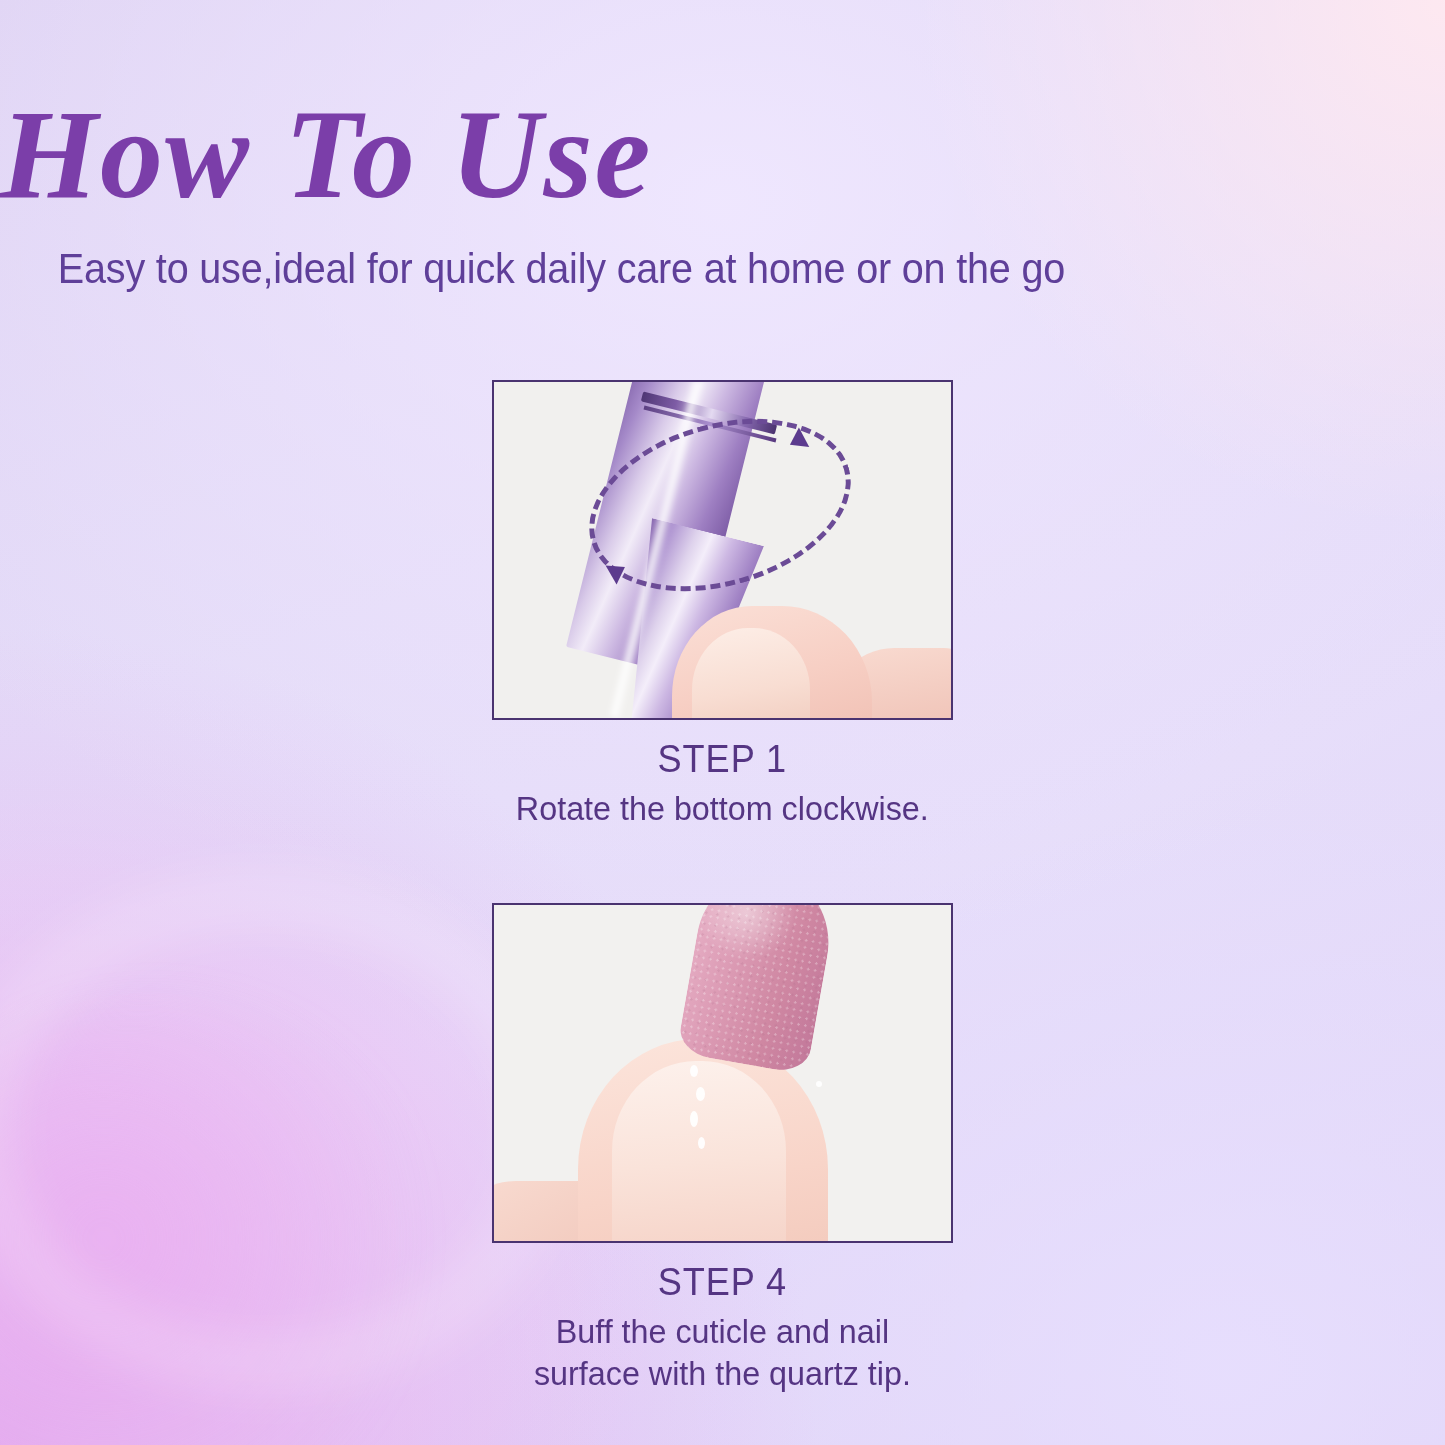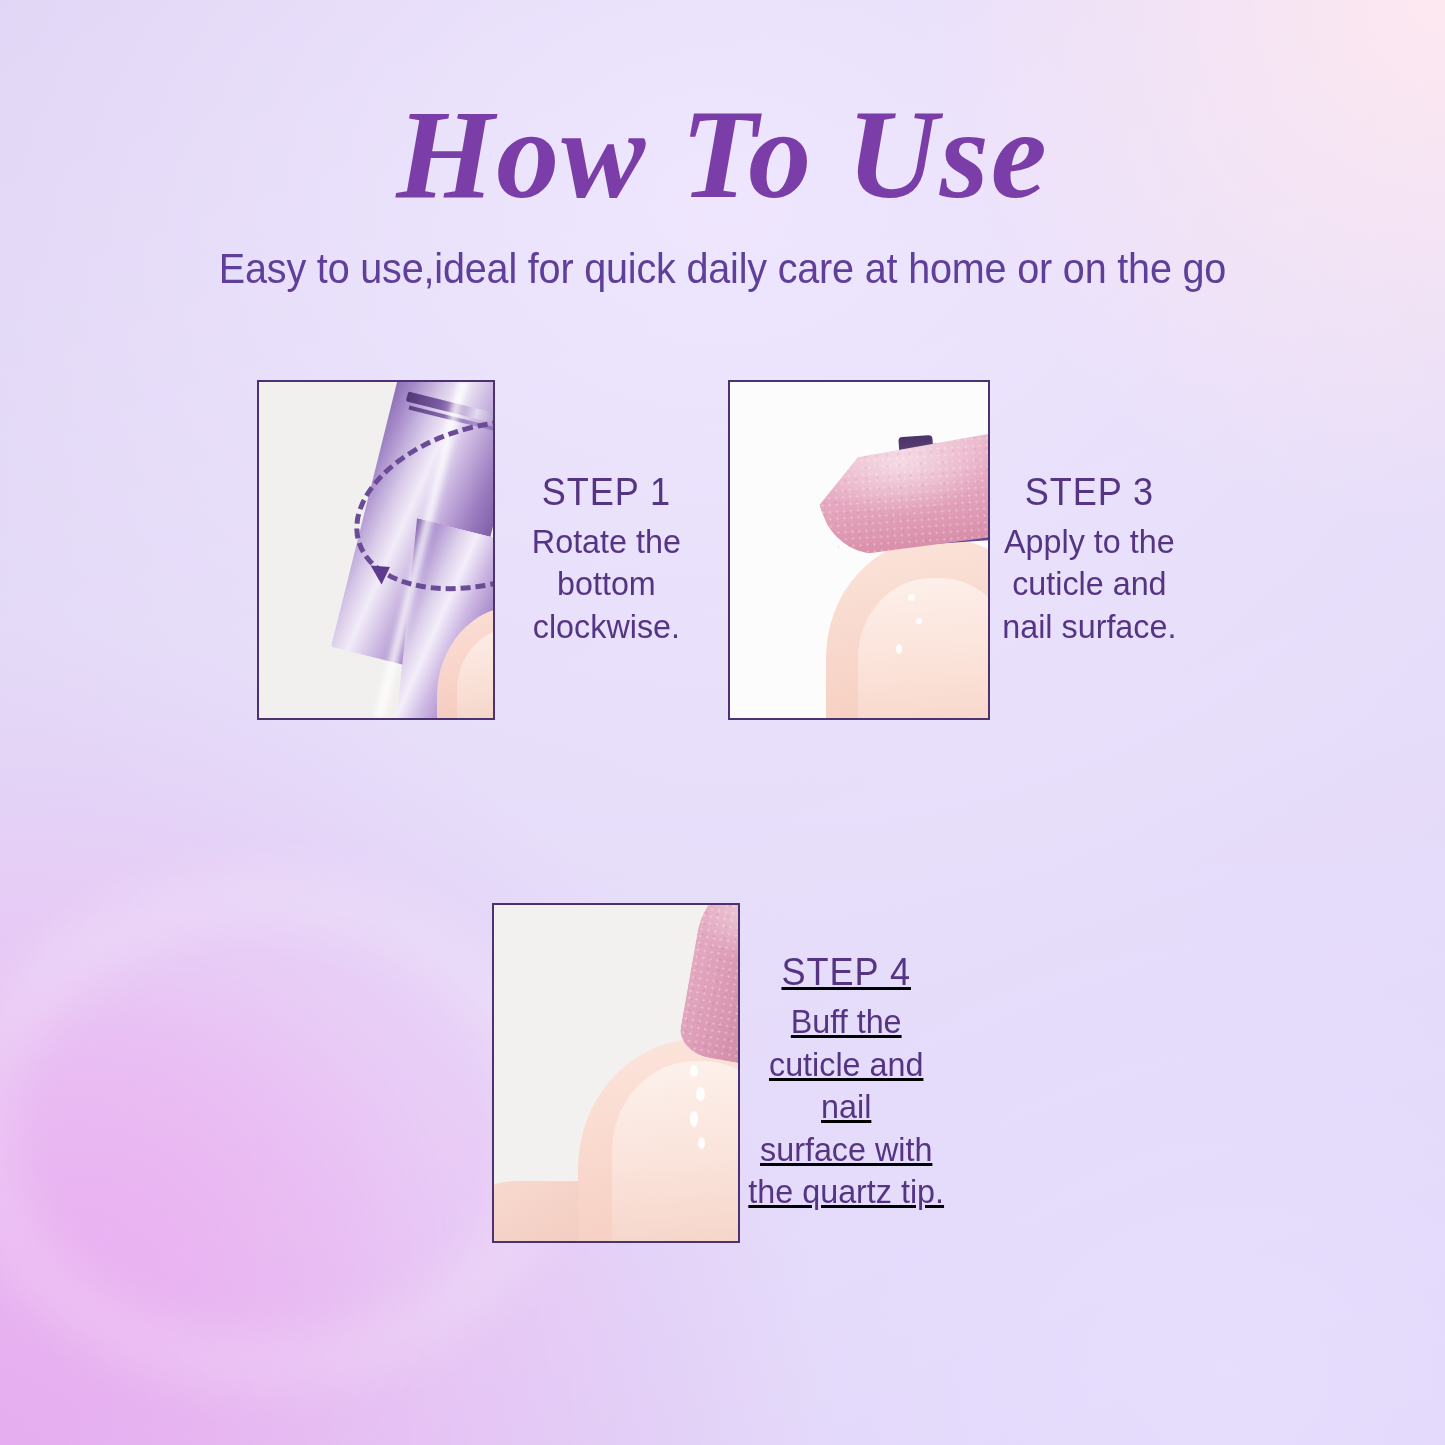--- a/index.html
+++ b/index.html
@@ -46,21 +46,20 @@
 
   
   #page {
     position: absolute;
     inset: 0;
   }
 
   #header {
     position: absolute;
     top: 0; left: 0; right: 0;
-    text-align: center;
   }
   #title {
     margin: 0;
     padding-top: 92px;
     font-family: "Liberation Serif", "DejaVu Serif", serif;
     font-style: italic;
     font-weight: 700;
     font-size: 126px;
     line-height: 1.0;
     letter-spacing: 2px;
@@ -78,25 +77,26 @@
   }
 
   
   .row {
     position: absolute;
     display: flex;
     justify-content: center;
     gap: 10px;
   }
   #row-1 { top: 380px; left: 22px; width: 1401px; }
-  #row-2 { top: 903px; left: 256px; width: 932px; text-decoration: underline; }
+  #row-2 { top: 903px; left: 256px; width: 932px; }
 
   .step-card {
     width: 461px;
     display: flex;
+    flex-direction: column;
     align-items: center;
   }
   #row-2 .step-card { width: 461px; }
 
   .photo-frame {
     width: 461px;
     height: 340px;
     box-sizing: border-box;
     border: 2px solid #4a3370;
     background: #eeedeb;
@@ -456,41 +456,20 @@
         <div class="rot-arrow a1"></div>
         <div class="rot-arrow a2"></div>
       </div>
       <div class="caption-block">
         <div class="step-label">STEP 1</div>
         <div class="step-desc">Rotate the bottom clockwise.</div>
       </div>
     </div>
 
 
-    <div class="step-card">
-      <div class="photo-frame">
-        <div class="ph3-bg"></div>
-        <div class="finger-3"></div>
-        <div class="nail-3"></div>
-        <div class="oil-drop" style="left:178px; top:212px; width:7px; height:7px;"></div>
-        <div class="oil-drop" style="left:186px; top:236px; width:6px; height:6px;"></div>
-        <div class="oil-drop" style="left:166px; top:262px; width:6px; height:10px;"></div>
-        <div class="oil-drop" style="left:296px; top:226px; width:6px; height:6px;"></div>
-        <div class="oil-drop" style="left:300px; top:296px; width:6px; height:9px;"></div>
-        <div class="barrel-3"></div>
-        <div class="collar-3"></div>
-        <div class="quartz-3"></div>
-        <div class="quartz-3-grain"></div>
-      </div>
-      <div class="caption-block">
-        <div class="step-label">STEP 3</div>
-        <div class="step-desc">Apply to the cuticle and
-nail surface.</div>
-      </div>
-    </div>
 
   </div>
 
   <div class="row" id="row-2">
 
     <div class="step-card">
       <div class="photo-frame">
         <div class="ph4-bg"></div>
         <div class="finger-4b"></div>
         <div class="finger-4"></div>

